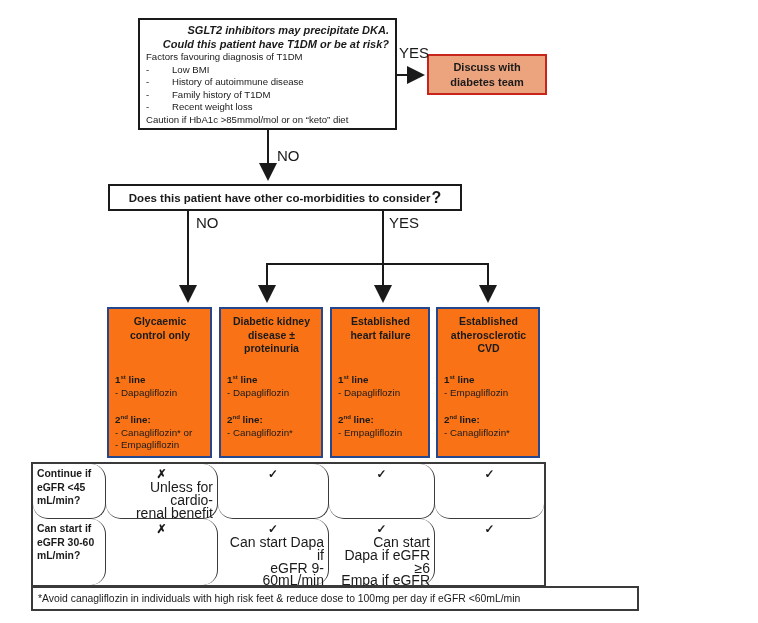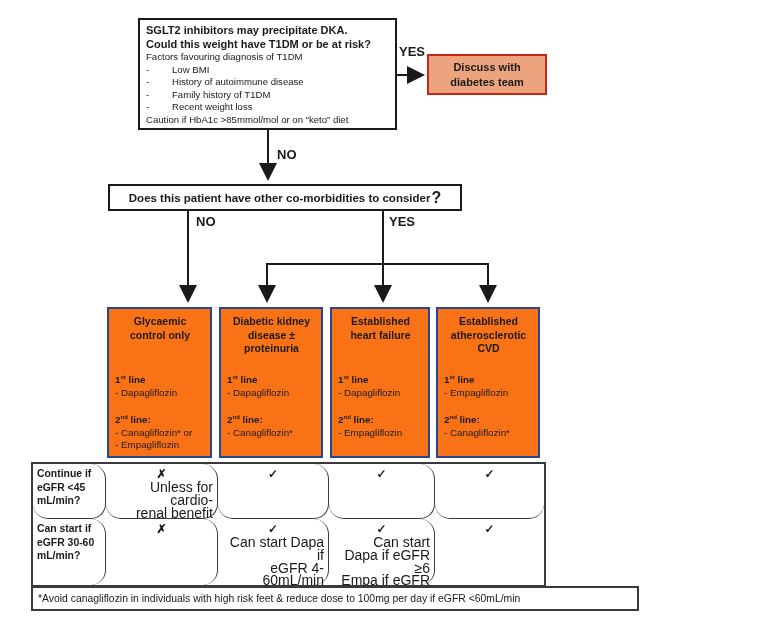--- a/index.html
+++ b/index.html
@@ -3,28 +3,28 @@
 <meta charset="utf-8">
 <style>
   html,body{margin:0;padding:0;background:#ffffff;}
   *{box-sizing:border-box;}
   .canvas{
     position:relative;width:758px;height:623px;background:#ffffff;
     font-family:"Liberation Sans", sans-serif;color:#1a1a1a;overflow:hidden;
   }
   svg.connectors{position:absolute;left:0;top:0;width:758px;height:623px;z-index:0;}
 
-  .lbl{position:absolute;font-size:13px;font-weight:bold;z-index:2;}
+  .lbl{position:absolute;font-size:15px;font-weight:normal;z-index:2;}
 
   
   .top-box{
     position:absolute;left:138px;top:18px;width:259px;height:112px;
     border:2px solid #1a1a1a;background:#ffffff;padding:3px 6px 0 6px;z-index:1;
   }
-  .top-title{font-size:11px;font-weight:bold;text-align:left;line-height:14px;}
+  .top-title{font-size:11px;font-weight:bold;text-align:right;line-height:14px;font-style:italic;}
   .top-body{font-size:9.6px;line-height:12.6px;}
   .factor-row{display:flex;}
   .factor-dash{width:10px;flex:0 0 10px;}
   .factor-gap{width:16px;flex:0 0 16px;}
 
   
   .alert-box{
     position:absolute;left:427px;top:54px;width:120px;height:41px;
     background:#eba47e;border:2.5px solid #c7241a;
     display:flex;align-items:center;justify-content:center;text-align:center;
@@ -90,21 +90,21 @@
     <path d="M188 211 V299" stroke="#1a1a1a" stroke-width="2" fill="none" marker-end="url(#arw)"></path>
     <path d="M383 211 V264" stroke="#1a1a1a" stroke-width="2" fill="none"></path>
     <path d="M266 264 H489" stroke="#1a1a1a" stroke-width="2" fill="none"></path>
     <path d="M267 263 V299" stroke="#1a1a1a" stroke-width="2" fill="none" marker-end="url(#arw)"></path>
     <path d="M383 263 V299" stroke="#1a1a1a" stroke-width="2" fill="none" marker-end="url(#arw)"></path>
     <path d="M488 263 V299" stroke="#1a1a1a" stroke-width="2" fill="none" marker-end="url(#arw)"></path>
   </svg>
 
   <div class="top-box">
     <div class="top-title">SGLT2 inhibitors may precipitate DKA.</div>
-    <div class="top-title">Could this weight have T1DM or be at risk?</div>
+    <div class="top-title">Could this patient have T1DM or be at risk?</div>
     <div class="top-body">
       <div>Factors favouring diagnosis of T1DM</div>
       <div class="factor-row">
         <span class="factor-dash">-</span>
           <span class="factor-gap"></span>
           <span>Low BMI</span>
       </div>
       <div class="factor-row">
         <span class="factor-dash">-</span>
           <span class="factor-gap"></span>
@@ -199,21 +199,21 @@
     </div>
 
     <div class="tcell head lastrow"><span class="pre">Can start if eGFR 30-60 mL/min?</span></div>
     <div class="tcell lastrow">
       <div class="mark">✗</div>
       <div class="note pre"></div>
     </div>
     <div class="tcell lastrow">
       <div class="mark">✓</div>
       <div class="note pre">Can start Dapa if
-eGFR 4-60mL/min</div>
+eGFR 9-60mL/min</div>
     </div>
     <div class="tcell lastrow">
       <div class="mark">✓</div>
       <div class="note pre">Can start
 Dapa if eGFR ≥6
 Empa if eGFR ≥20</div>
     </div>
     <div class="tcell lastcol lastrow">
       <div class="mark">✓</div>
       <div class="note pre"></div>

